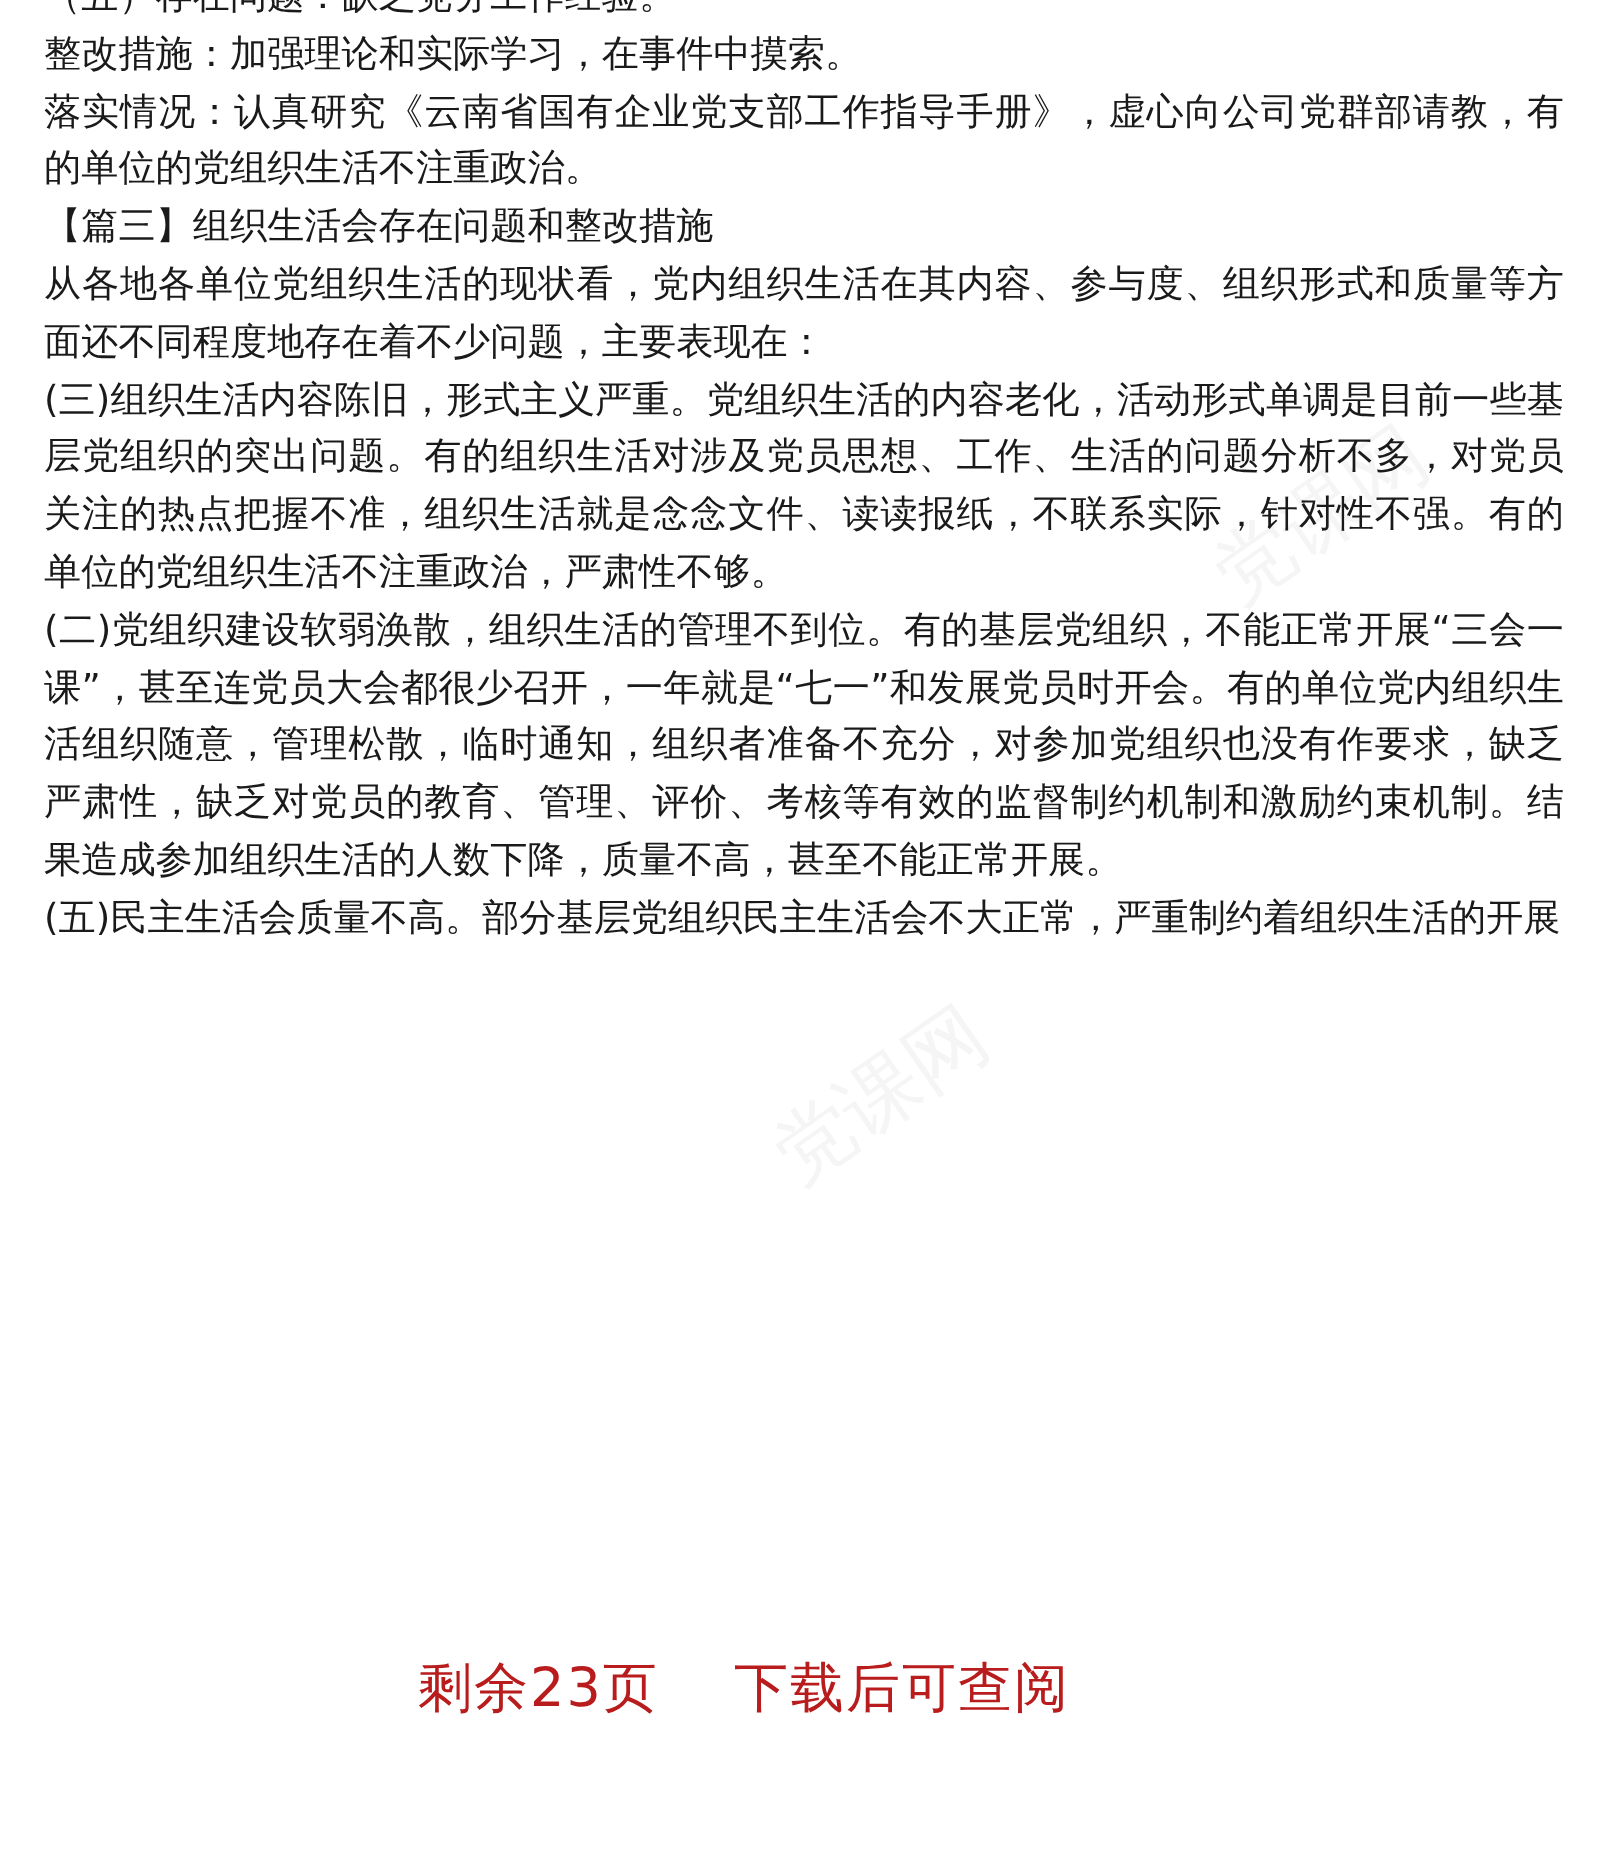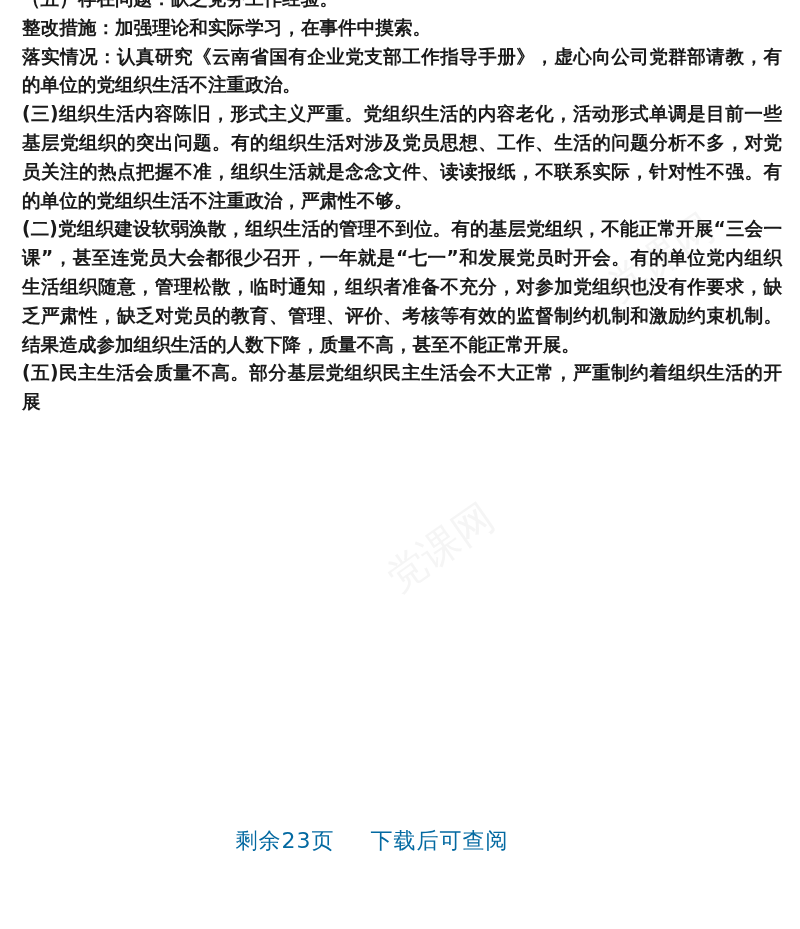--- a/index.html
+++ b/index.html
@@ -21,57 +21,58 @@
       top: -15px;
       width: 760px;
       font-size: 18.6px;
       line-height: 28.8px;
       letter-spacing: 0px;
     }
     .doc p {
       margin: 0;
       padding: 0;
       text-align: justify;
-      font-weight: bold;
     }
     .heading {
       margin: 0;
     }
     .watermark {
       position: absolute;
       color: rgba(200, 200, 200, 0.18);
       font-size: 40px;
       transform: rotate(-35deg);
       pointer-events: none;
       white-space: nowrap;
     }
     .footer {
       position: absolute;
       left: 0;
       top: 826px;
       width: 744px;
       text-align: center;
-      font-size: 22px;
-      color: #0369a1;
+      font-size: 27px;
+      color: #b91c1c;
       letter-spacing: 1px;
     }
     .footer span {
       margin: 0 14px;
     }
   </style>
 </head>
 <body>
 
 <div class="watermark" style="left:600px; top:230px;">党课网</div>
 <div class="watermark" style="left:380px; top:520px;">党课网</div>
 
 <div class="doc">
   <p>（五）存在问题：缺乏党务工作经验。</p>
   <p>整改措施：加强理论和实际学习，在事件中摸索。</p>
   <p>落实情况：认真研究《云南省国有企业党支部工作指导手册》，虚心向公司党群部请教，有的单位的党组织生活不注重政治。</p>
+  <p class="heading">【篇三】组织生活会存在问题和整改措施</p>
+  <p>从各地各单位党组织生活的现状看，党内组织生活在其内容、参与度、组织形式和质量等方面还不同程度地存在着不少问题，主要表现在：</p>
   <p>(三)组织生活内容陈旧，形式主义严重。党组织生活的内容老化，活动形式单调是目前一些基层党组织的突出问题。有的组织生活对涉及党员思想、工作、生活的问题分析不多，对党员关注的热点把握不准，组织生活就是念念文件、读读报纸，不联系实际，针对性不强。有的单位的党组织生活不注重政治，严肃性不够。</p>
   <p>(二)党组织建设软弱涣散，组织生活的管理不到位。有的基层党组织，不能正常开展“三会一课”，甚至连党员大会都很少召开，一年就是“七一”和发展党员时开会。有的单位党内组织生活组织随意，管理松散，临时通知，组织者准备不充分，对参加党组织也没有作要求，缺乏严肃性，缺乏对党员的教育、管理、评价、考核等有效的监督制约机制和激励约束机制。结果造成参加组织生活的人数下降，质量不高，甚至不能正常开展。</p>
   <p>(五)民主生活会质量不高。部分基层党组织民主生活会不大正常，严重制约着组织生活的开展</p>
 </div>
 
 <div class="footer">
   <span>剩余23页</span>
   <span>下载后可查阅</span>
 </div>
 

